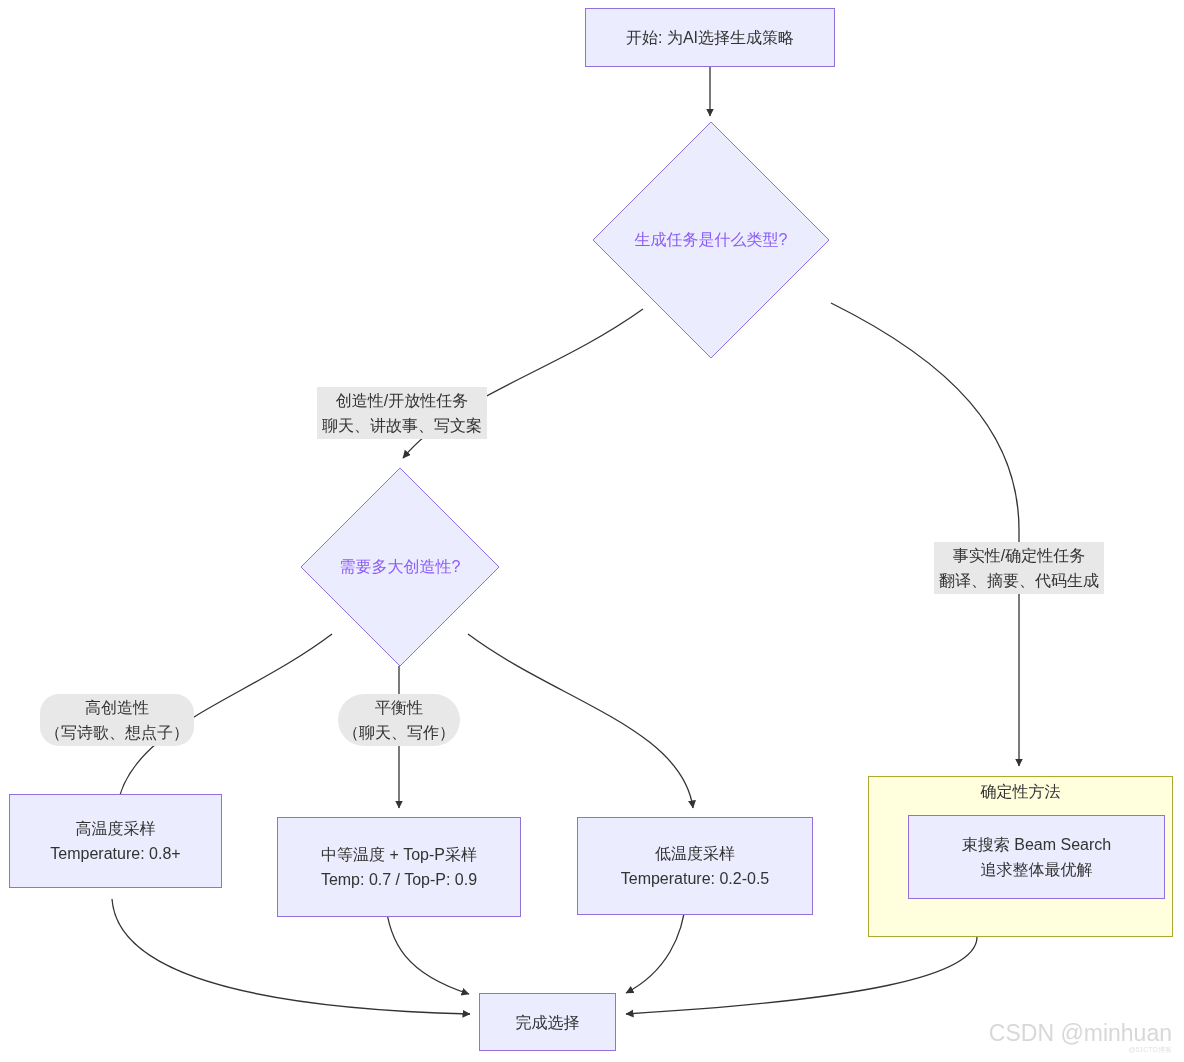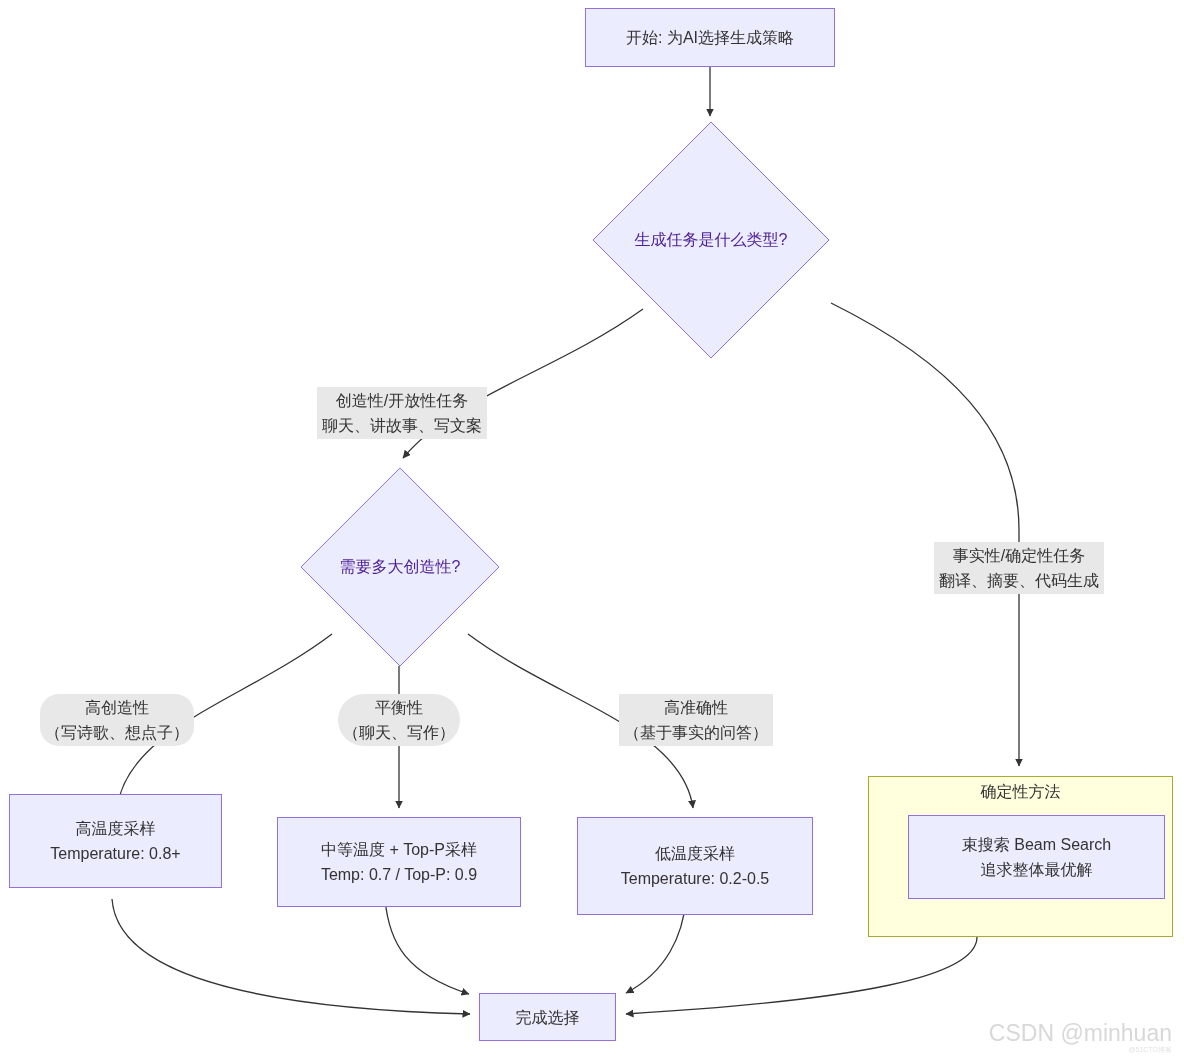--- a/index.html
+++ b/index.html
@@ -21,21 +21,21 @@
     text-align:center; font-size:16px; color:#333333;
   }
   .subgraph .sg-title { display:block; padding-top:5px; }
   .edge-label {
     position:absolute; z-index:4; transform:translateX(-50%);
     background:#E8E8E8; padding:1px 5px; text-align:center;
     font-size:16px; line-height:25px; white-space:nowrap; color:#333333;
   }
   .dlabel {
     position:absolute; z-index:3; transform:translate(-50%,-50%);
-    font-size:16px; white-space:nowrap; color:#4c1d95;
+    font-size:16px; white-space:nowrap; color:#8b5cf6;
   }
   .watermark {
     position:absolute; z-index:5; right:12px; bottom:8px; text-align:right;
     color:#D8D8D8; font-size:23px; line-height:23px;
   }
   .watermark .wm-sub { display:block; font-size:7px; line-height:9px; color:#E3E3E3; }
 </style>
 </head>
 <body>
 
@@ -81,47 +81,43 @@
     <span>聊天、讲故事、写文案</span>
   </div>
   <div class="edge-label" style="left:117px; top:694px;border-radius:19px;">
     <span>高创造性</span><br>
     <span>（写诗歌、想点子）</span>
   </div>
   <div class="edge-label" style="left:399px; top:694px;border-radius:26px;">
     <span>平衡性</span><br>
     <span>（聊天、写作）</span>
   </div>
-  <div class="edge-label" style="left:696px; top:694px;">
-    <span>高准确性</span><br>
-    <span>（基于事实的问答）</span>
-  </div>
 
   <div class="node" style="left:9px; top:794px; width:213px; height:94px;">
     <span>高温度采样</span>
     <span>Temperature: 0.8+</span>
   </div>
-  <div class="node" style="left:277px; top:817px; width:244px; height:90px;">
+  <div class="node" style="left:277px; top:817px; width:244px; height:100px;">
     <span>中等温度 + Top-P采样</span>
     <span>Temp: 0.7 / Top-P: 0.9</span>
   </div>
   <div class="node" style="left:577px; top:817px; width:236px; height:98px;">
     <span>低温度采样</span>
     <span>Temperature: 0.2-0.5</span>
   </div>
 
   <div class="subgraph" style="left:868px; top:776px; width:305px; height:161px;">
     <span class="sg-title">确定性方法</span>
   </div>
   <div class="node" style="left:908px; top:815px; width:257px; height:84px;">
     <span>束搜索 Beam Search</span>
     <span>追求整体最优解</span>
   </div>
 
-  <div class="node" style="left:479px; top:993px; width:137px; height:48px;">
+  <div class="node" style="left:479px; top:993px; width:137px; height:58px;">
     <span>完成选择</span>
   </div>
 
   <div class="watermark">
     <span>CSDN @minhuan</span>
     <span class="wm-sub">@51CTO博客</span>
   </div>
 
 </div>
 

